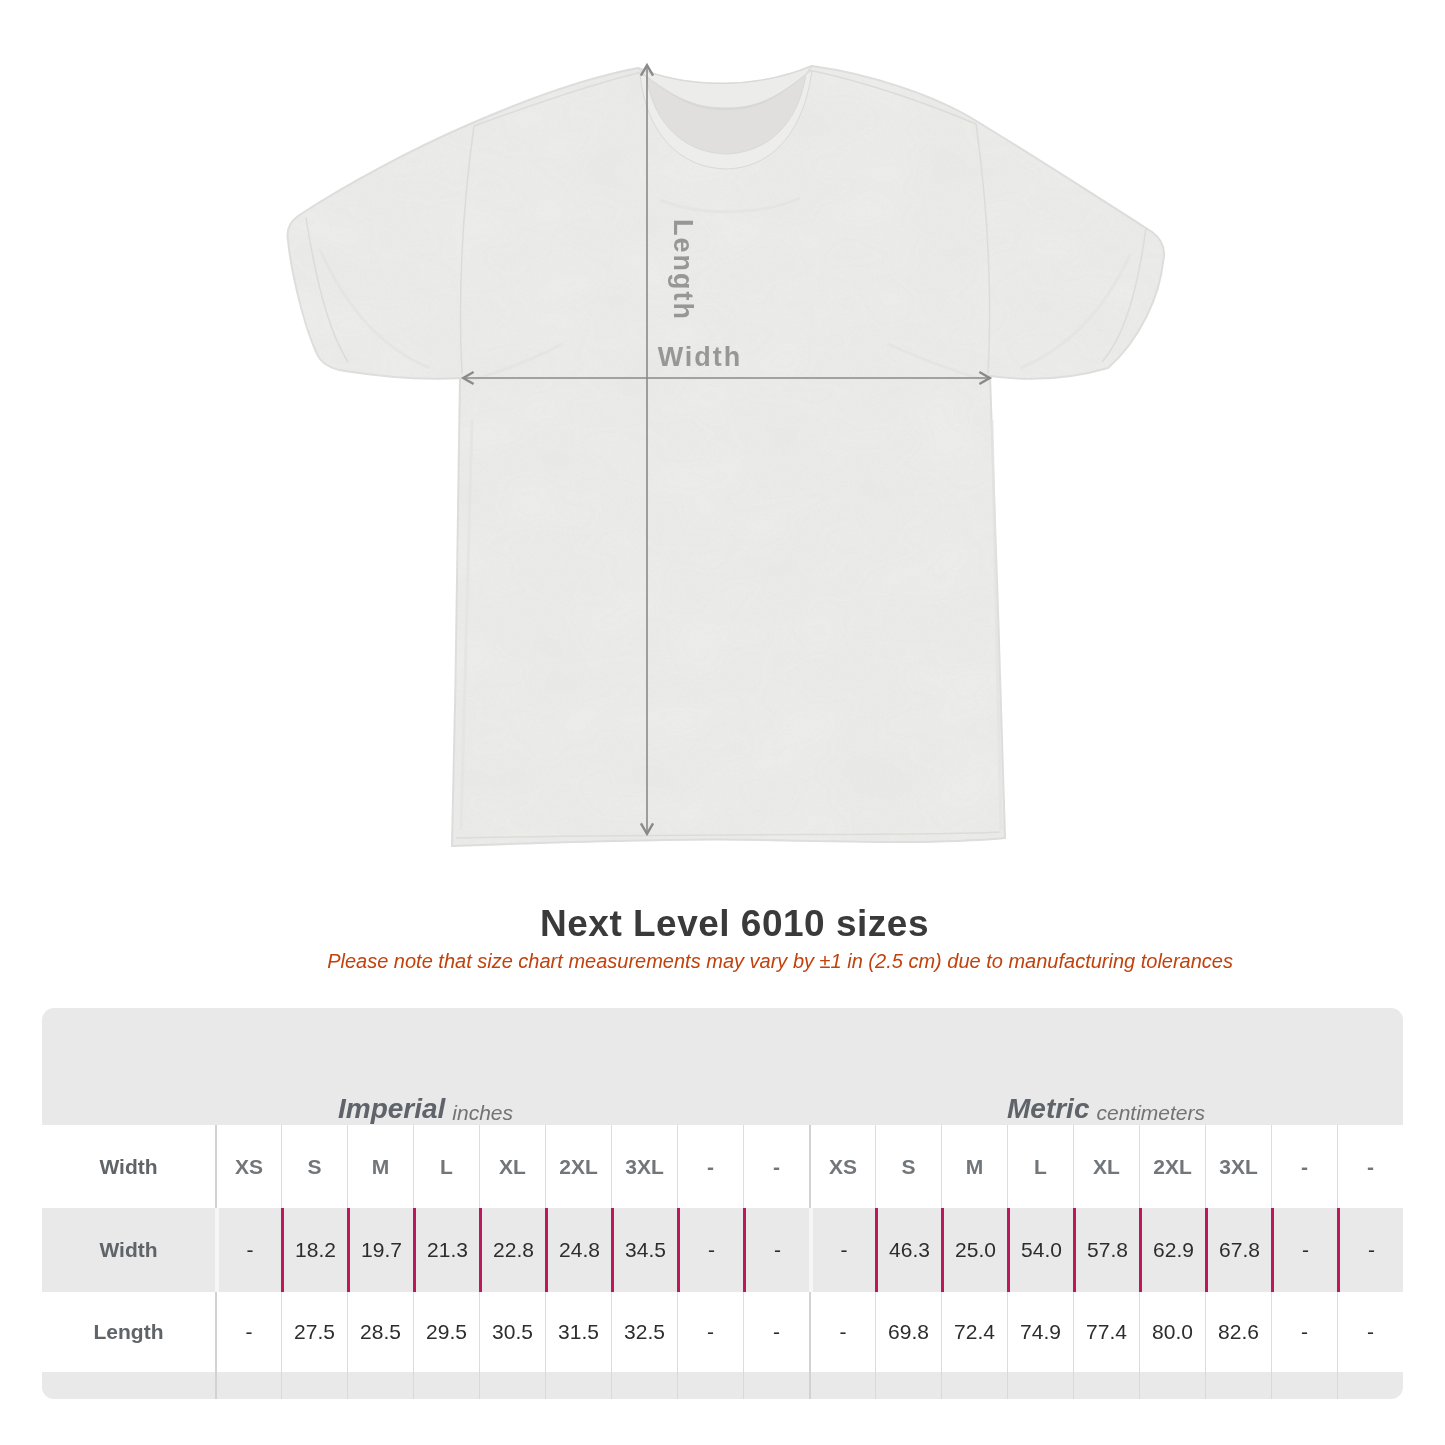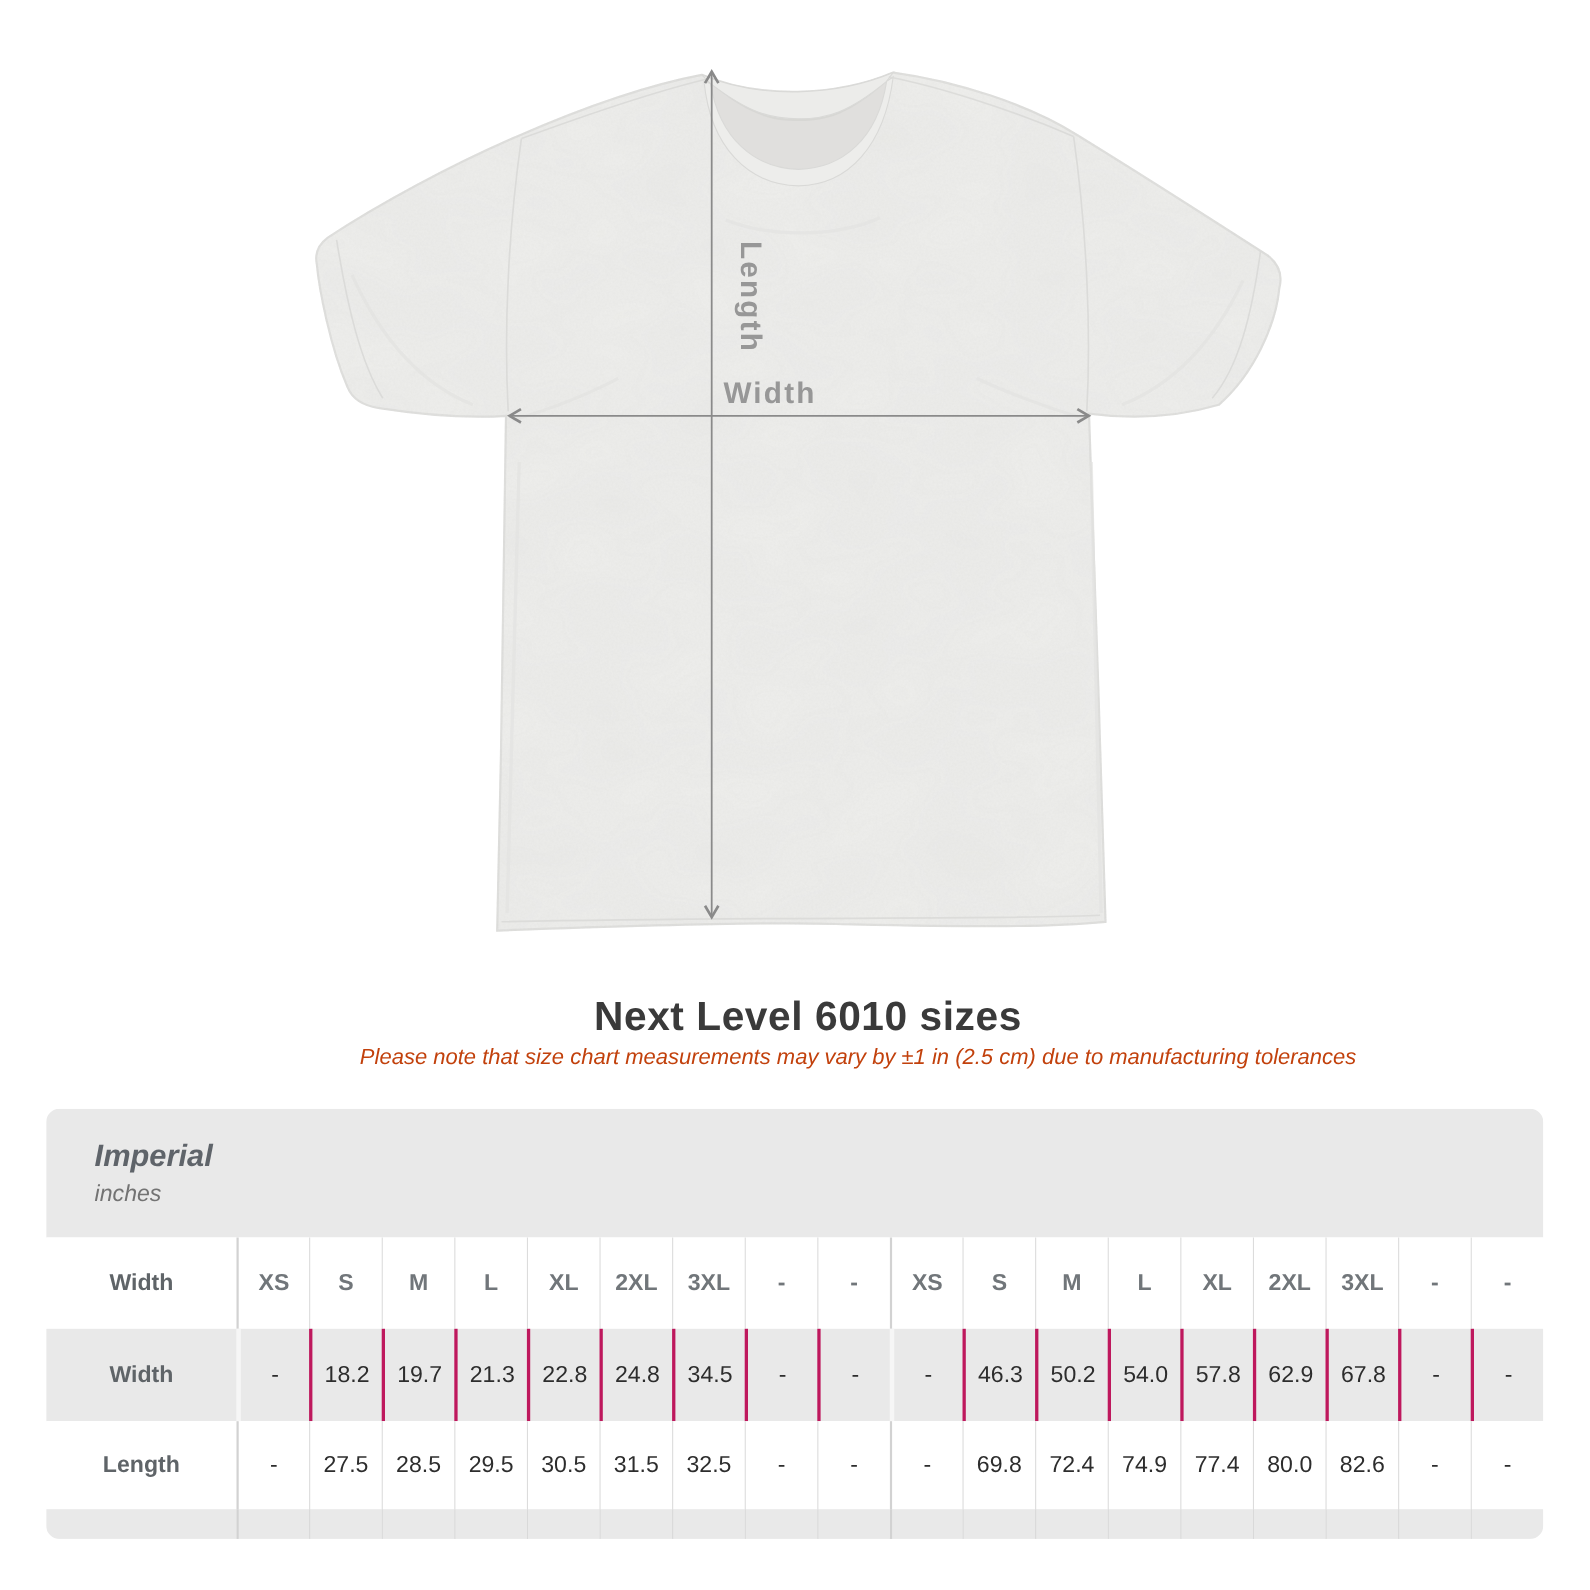--- a/index.html
+++ b/index.html
@@ -17,21 +17,21 @@
   .page-subtitle{
     position:absolute;left:0;top:950px;width:1233px;text-align:right;
     font-size:20px;font-style:italic;color:#c2410c;
   }
   
   .size-table{
     position:absolute;left:42px;top:1008px;width:1361px;
     border-radius:12px;overflow:hidden;background:#ffffff;
   }
   .table-header{display:flex;background:#e9e9e9;height:117px;}
-  .header-half{display:flex;flex-direction:column;align-items:flex-start;justify-content:center;gap:7px;padding-left:44px;}
+  .header-half{display:flex;align-items:flex-end;justify-content:center;gap:7px;}
   .header-half.imperial{width:767px;}
   .header-half.metric{width:594px;}
   .unit-system{font-size:28px;font-weight:bold;font-style:italic;color:#5f646a;}
   .unit-name{font-size:21px;font-style:italic;color:#737373;}
   .table-grid{
     display:grid;
     grid-template-columns:173px repeat(18,66px);
     grid-template-rows:83px 84px 80px 27px;
   }
   .tcell{
@@ -150,20 +150,24 @@
 
 <div class="page-title">Next Level 6010 sizes</div>
 <div class="page-subtitle">Please note that size chart measurements may vary by ±1 in (2.5 cm) due to manufacturing tolerances</div>
 
 <div class="size-table">
   <div class="table-header">
     <div class="header-half imperial">
       <div class="unit-system">Imperial</div>
       <div class="unit-name">inches</div>
     </div>
+    <div class="header-half metric">
+      <div class="unit-system">Metric</div>
+      <div class="unit-name">centimeters</div>
+    </div>
   </div>
   <div class="table-grid">
       <div class="tcell label-cell">Width</div>
       <div class="tcell head-cell sec-start">XS</div>
       <div class="tcell head-cell">S</div>
       <div class="tcell head-cell">M</div>
       <div class="tcell head-cell">L</div>
       <div class="tcell head-cell">XL</div>
       <div class="tcell head-cell">2XL</div>
       <div class="tcell head-cell">3XL</div>
@@ -183,21 +187,21 @@
       <div class="tcell value-cell alt">18.2</div>
       <div class="tcell value-cell alt">19.7</div>
       <div class="tcell value-cell alt">21.3</div>
       <div class="tcell value-cell alt">22.8</div>
       <div class="tcell value-cell alt">24.8</div>
       <div class="tcell value-cell alt">34.5</div>
       <div class="tcell value-cell alt">-</div>
       <div class="tcell value-cell alt">-</div>
       <div class="tcell value-cell alt sec-start">-</div>
       <div class="tcell value-cell alt">46.3</div>
-      <div class="tcell value-cell alt">50.2</div>
+      <div class="tcell value-cell alt">25.0</div>
       <div class="tcell value-cell alt">54.0</div>
       <div class="tcell value-cell alt">57.8</div>
       <div class="tcell value-cell alt">62.9</div>
       <div class="tcell value-cell alt">67.8</div>
       <div class="tcell value-cell alt">-</div>
       <div class="tcell value-cell alt">-</div>
       <div class="tcell label-cell">Length</div>
       <div class="tcell value-cell sec-start">-</div>
       <div class="tcell value-cell">27.5</div>
       <div class="tcell value-cell">28.5</div>

